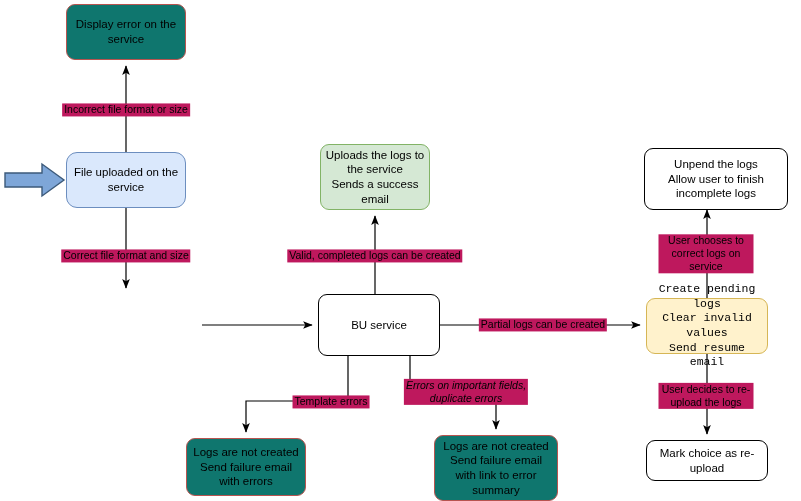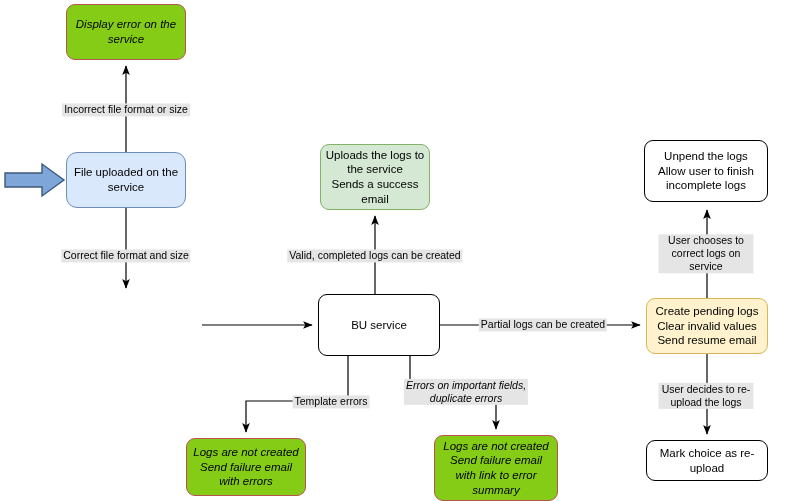--- a/index.html
+++ b/index.html
@@ -36,33 +36,33 @@
     justify-content: center;
     text-align: center;
     font-size: 11.5px;
     line-height: 1.28;
     color: #000000;
     padding: 2px 4px;
     white-space: pre-line;
     background: #ffffff;
     z-index: 2;
   }
-  .node.pink   { background: #84cc16; border-color: #b85450; font-style: italic; }
+  .node.pink   { background: #0f766e; border-color: #b85450; }
   .node.blue   { background: #dae8fc; border-color: #6c8ebf; }
   .node.green  { background: #d5e8d4; border-color: #82b366; }
   .node.yellow { background: #fff2cc; border-color: #d6b656; }
   .node.plain  { background: #ffffff; border-color: #000000; }
 
   .edge-label {
     position: absolute;
     font-size: 10.5px;
     line-height: 1.25;
     color: #000000;
     text-align: center;
-    background: #e5e5e5;
+    background: #be185d;
     white-space: pre-line;
     padding: 0 2px;
     z-index: 3;
   }
   .block-arrow {
     position: absolute;
     z-index: 2;
   }
 </style>
 </head>
@@ -134,25 +134,25 @@
 
   <div class="node pink" style="left:186px; top:438px; width:120px; height:58px;">Logs are not created
 Send failure email
 with errors</div>
 
   <div class="node pink" style="left:434px; top:435px; width:124px; height:66px;">Logs are not created
 Send failure email
 with link to error
 summary</div>
 
-  <div class="node plain" style="left:644px; top:140px; width:124px; height:62px;">Unpend the logs
+  <div class="node plain" style="left:644px; top:148px; width:144px; height:62px;">Unpend the logs
 Allow user to finish
 incomplete logs</div>
 
-  <div class="node yellow" style="left:646px; top:298px; width:122px; height:56px;">Create pending logs
+  <div class="node yellow" style="left:646px; top:298px; width:122px; height:56px;font-family:Liberation Mono, monospace;">Create pending logs
 Clear invalid values
 Send resume email</div>
 
   <div class="node plain" style="left:646px; top:440px; width:122px; height:41px;">Mark choice as re-
 upload</div>
 
   <div class="edge-label" style="left:126px; top:110px; transform:translate(-50%,-50%);">Incorrect file format or size</div>
 
   <div class="edge-label" style="left:126px; top:256px; transform:translate(-50%,-50%);">Correct file format and size</div>
 

